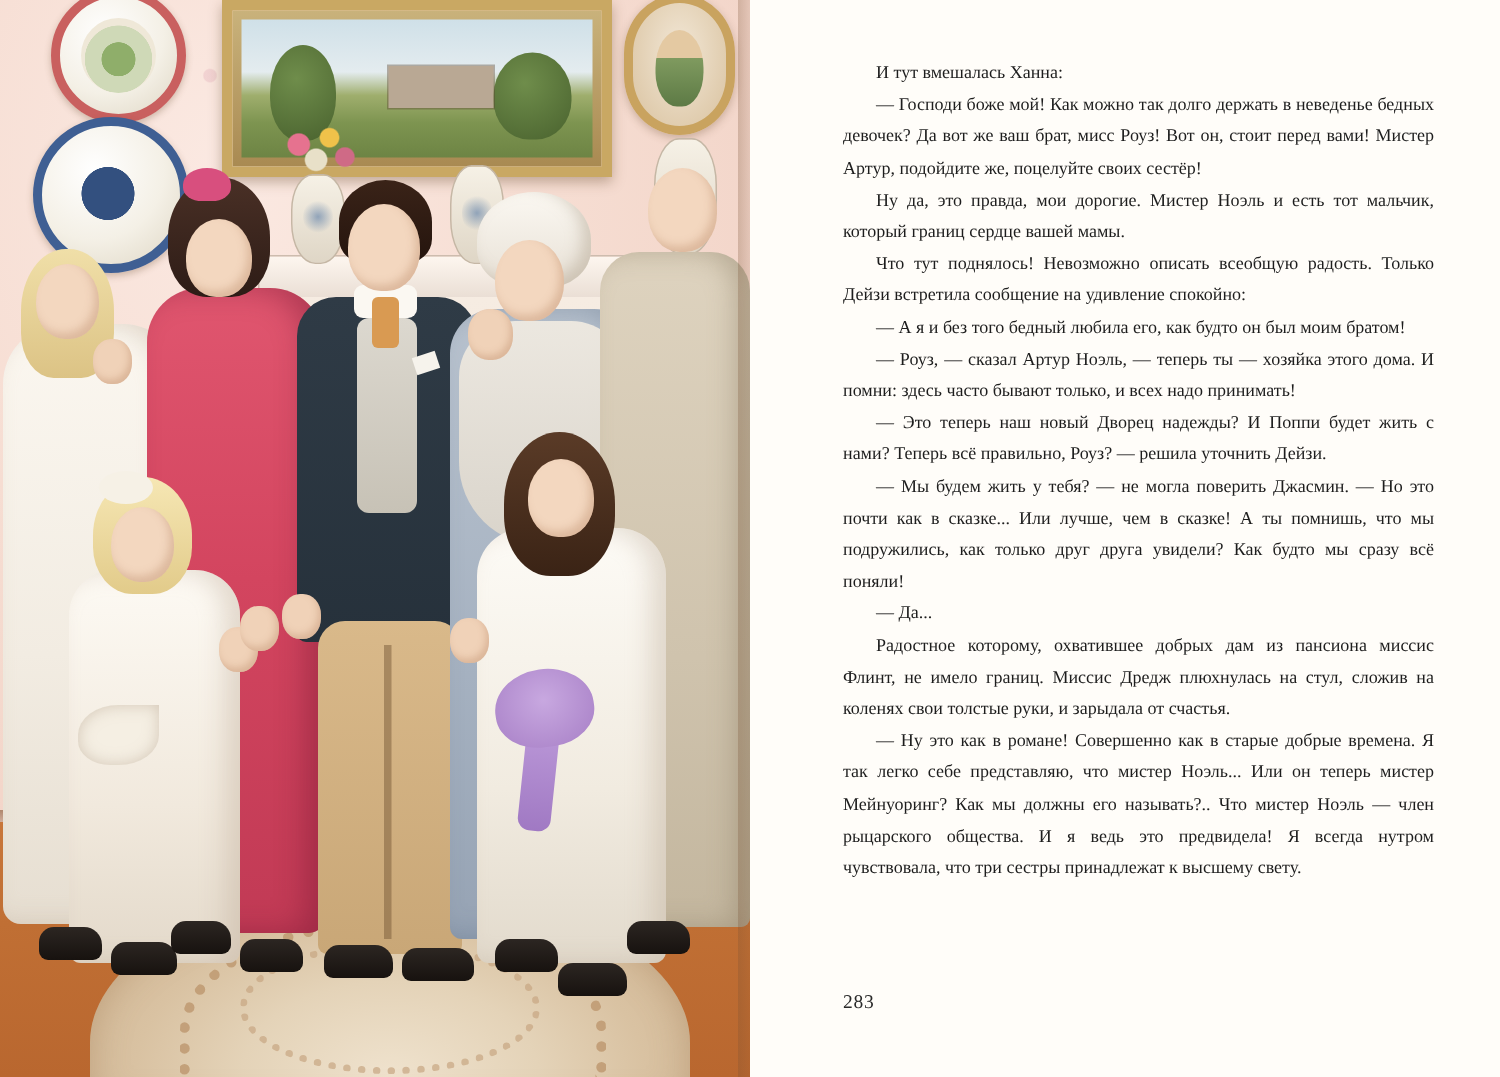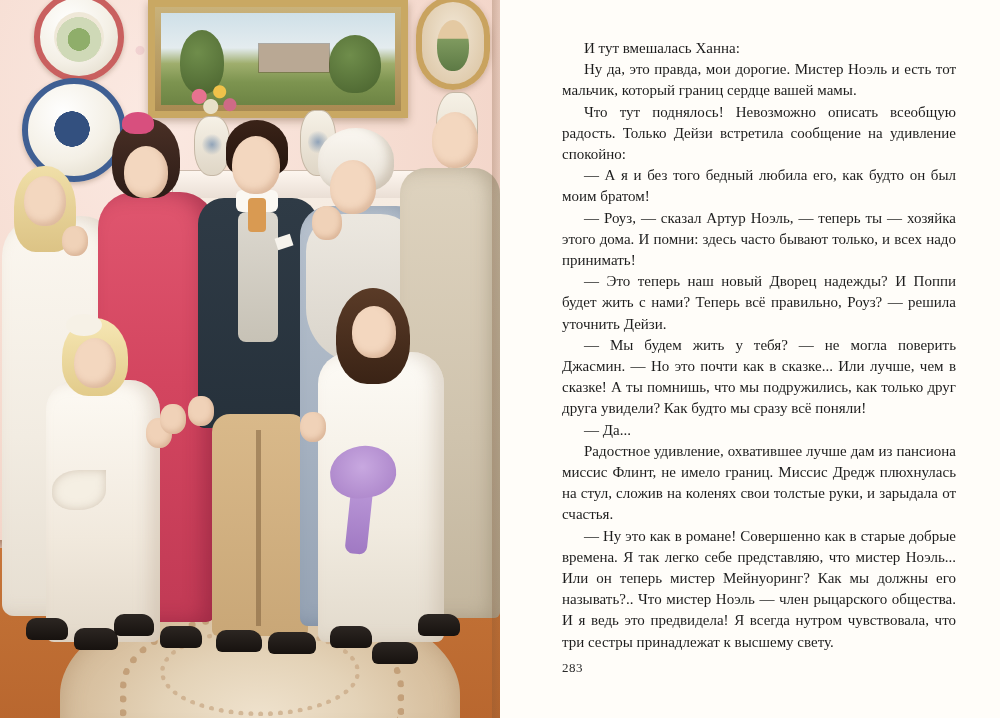--- a/index.html
+++ b/index.html
@@ -389,21 +389,21 @@
   }
   .text-col {
     position: absolute;
     left: 62px;
     top: 38px;
     width: 394px;
   }
   .text-col p {
     margin: 0;
     font-family: "Liberation Serif", serif;
-    font-size: 15px;
+    font-size: 12px;
     line-height: 21.2px;
     color: #1d1d1d;
     text-align: justify;
     text-indent: 22px;
     hyphens: auto;
   }
   .folio {
     position: absolute;
     left: 62px;
     top: 660px;
@@ -522,27 +522,28 @@
       <div class="shoe s9"></div>
 
     </div>
   </div>
 
   <div class="gutter"></div>
 
   <div class="page-right">
     <div class="text-col">
       <p>И тут вмешалась Ханна:</p>
+      <p>— Господи боже мой! Как можно так долго держать в неведенье бедных девочек? Да вот же ваш брат, мисс Роуз! Вот он, стоит перед вами! Мистер Артур, подойдите же, поцелуйте своих сестёр!</p>
       <p>Ну да, это правда, мои дорогие. Мистер Ноэль и есть тот мальчик, который границ сердце вашей мамы.</p>
       <p>Что тут поднялось! Невозможно описать всеобщую радость. Только Дейзи встретила сообщение на удивление спокойно:</p>
       <p>— А я и без того бедный любила его, как будто он был моим братом!</p>
       <p>— Роуз, — сказал Артур Ноэль, — теперь ты — хозяйка этого дома. И помни: здесь часто бывают только, и всех надо принимать!</p>
       <p>— Это теперь наш новый Дворец надежды? И Поппи будет жить с нами? Теперь всё правильно, Роуз? — решила уточнить Дейзи.</p>
       <p>— Мы будем жить у тебя? — не могла поверить Джасмин. — Но это почти как в сказке... Или лучше, чем в сказке! А ты помнишь, что мы подружились, как только друг друга увидели? Как будто мы сразу всё поняли!</p>
       <p>— Да...</p>
-      <p>Радостное удивление, охватившее лучше дам из пансиона миссис Флинт, не имело границ. Миссис Дредж плюхнулась на стул, сложив на коленях свои толстые руки, и зарыдала от счастья.</p>
+      <p>Радостное которому, охватившее добрых дам из пансиона миссис Флинт, не имело границ. Миссис Дредж плюхнулась на стул, сложив на коленях свои толстые руки, и зарыдала от счастья.</p>
       <p>— Ну это как в романе! Совершенно как в старые добрые времена. Я так легко себе представляю, что мистер Ноэль... Или он теперь мистер Мейнуоринг? Как мы должны его называть?.. Что мистер Ноэль — член рыцарского общества. И я ведь это предвидела! Я всегда нутром чувствовала, что три сестры принадлежат к высшему свету.</p>
 
     </div>
     <div class="folio">283</div>
   </div>
 
 </div>
 
 </body></html>

